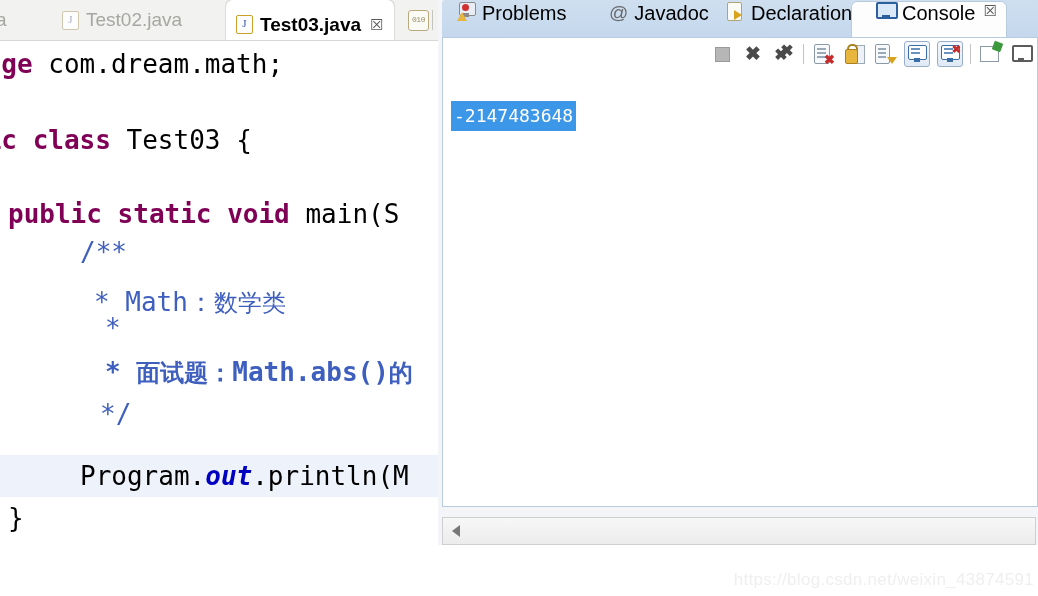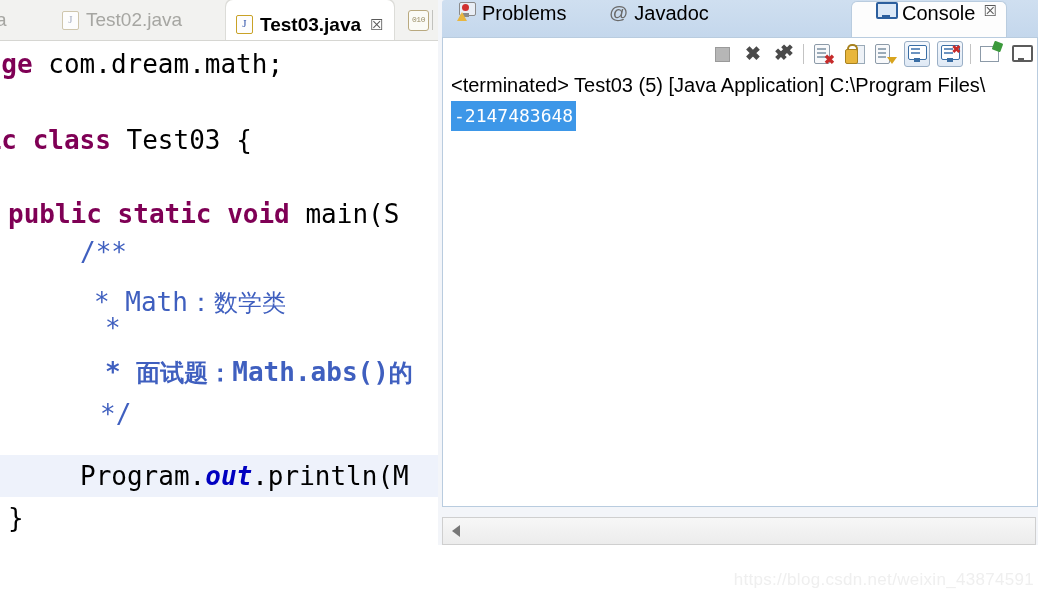--- a/index.html
+++ b/index.html
@@ -407,20 +407,27 @@
             <span class="warn"></span>
         </span>
         <span>Problems</span>
       </div>
 
       <div class="ctab" style="left:158px;">
         <span class="ico ico-at">@</span>
         <span>Javadoc</span>
       </div>
 
+      <div class="ctab" style="left:275px;">
+        <span class="ico ico-decl">
+          <span class="pg"></span>
+            <span class="ar"></span>
+        </span>
+        <span>Declaration</span>
+      </div>
 
       <div class="ctab active" style="left:409px;">
         <span class="ico ico-console">
           <span class="mon"></span>
             <span class="base"></span>
         </span>
         <span>Console</span>
         <span class="tab-close">☒</span>
       </div>
     </div>
@@ -465,21 +472,20 @@
         <span class="tb">
             <span class="g-pin"></span>
             <span class="g-pingreen"></span>
           </span>
         <span class="tb">
             <span class="g-mon2"></span>
             <span class="g-mon2base"></span>
           </span>
       </div>
 
-      <div id="terminated-line">&lt;terminated&gt; Test03 (5) [Java Application] C:\Program Files\</div>
 
       <div id="output-sel">-2147483648</div>
     </div>
 
     <div id="hscroll">
       <div id="hscroll-left"></div>
     </div>
   </div>
 
   <div id="watermark">https://blog.csdn.net/weixin_43874591</div>

